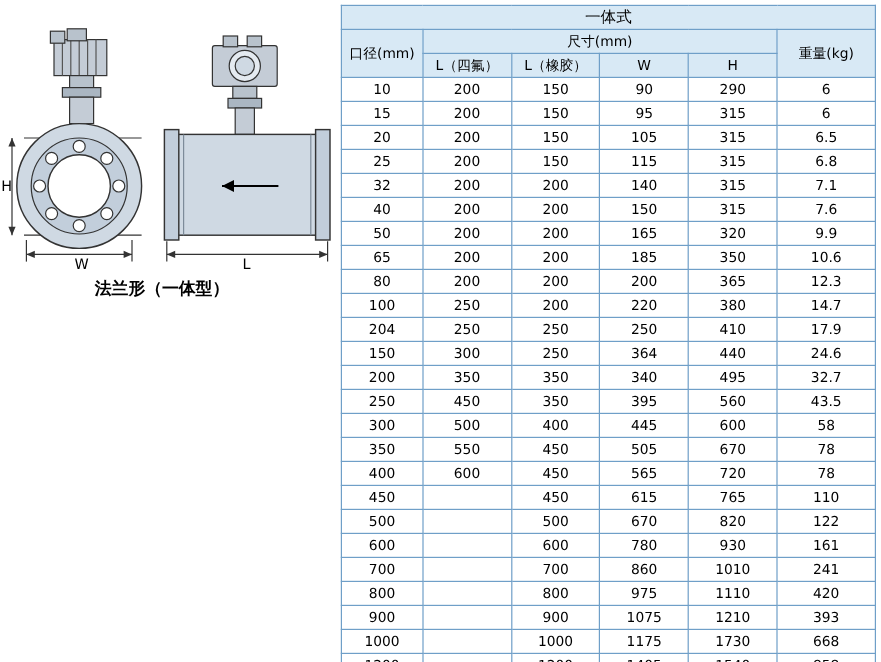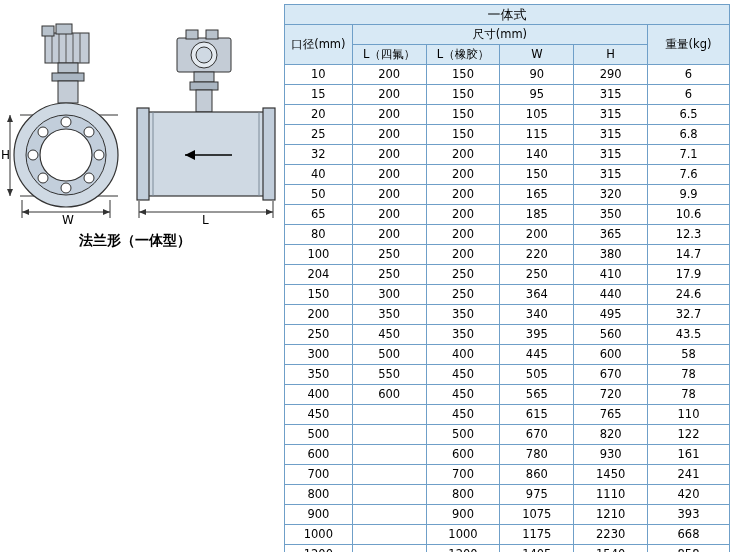--- a/index.html
+++ b/index.html
@@ -355,21 +355,21 @@
             <td class="col-l2">600</td>
             <td class="col-w">780</td>
             <td class="col-h">930</td>
             <td class="col-wt">161</td>
           </tr>
           <tr>
             <td class="col-dn">700</td>
             <td class="col-l1 empty-cell"></td>
             <td class="col-l2">700</td>
             <td class="col-w">860</td>
-            <td class="col-h">1450</td>
+            <td class="col-h">1010</td>
             <td class="col-wt">241</td>
           </tr>
           <tr>
             <td class="col-dn">800</td>
             <td class="col-l1 empty-cell"></td>
             <td class="col-l2">800</td>
             <td class="col-w">975</td>
             <td class="col-h">1110</td>
             <td class="col-wt">420</td>
           </tr>
@@ -379,21 +379,21 @@
             <td class="col-l2">900</td>
             <td class="col-w">1075</td>
             <td class="col-h">1210</td>
             <td class="col-wt">393</td>
           </tr>
           <tr>
             <td class="col-dn">1000</td>
             <td class="col-l1 empty-cell"></td>
             <td class="col-l2">1000</td>
             <td class="col-w">1175</td>
-            <td class="col-h">2230</td>
+            <td class="col-h">1730</td>
             <td class="col-wt">668</td>
           </tr>
           <tr>
             <td class="col-dn">1200</td>
             <td class="col-l1 empty-cell"></td>
             <td class="col-l2">1200</td>
             <td class="col-w">1405</td>
             <td class="col-h">1540</td>
             <td class="col-wt">858</td>
           </tr>

